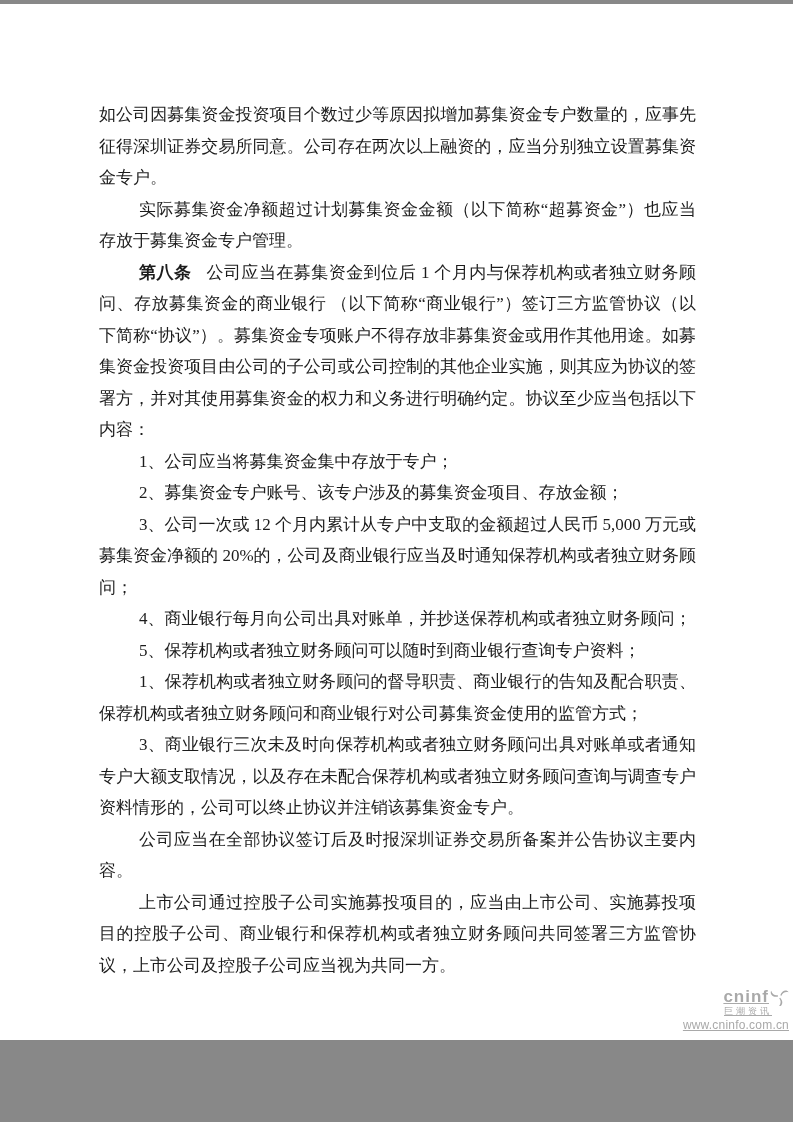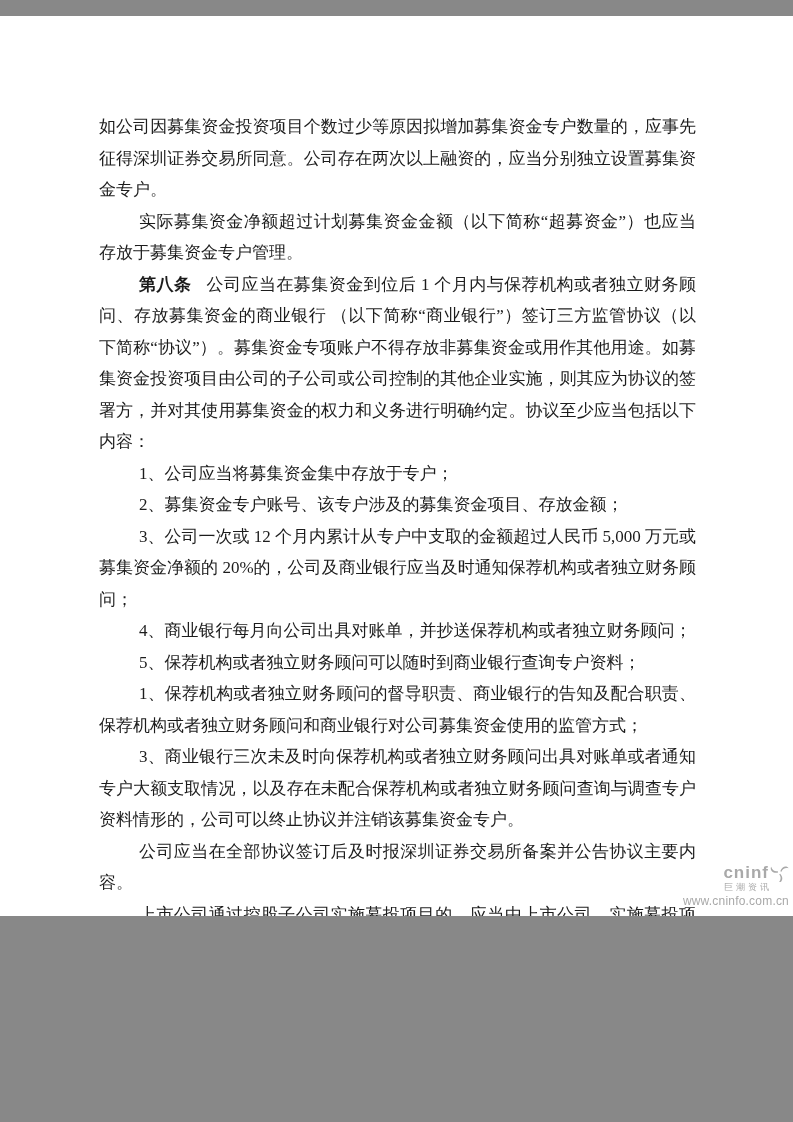--- a/index.html
+++ b/index.html
@@ -1,20 +1,20 @@
 <!DOCTYPE html>
 <html><head>
 <meta charset="utf-8">
 <style>
   html, body { margin: 0; padding: 0; background: #888; }
   .page {
     position: relative;
     width: 793px;
-    height: 900px;
-    margin: 16px auto;
+    height: 1036px;
+    margin: 4px auto;
     background: #ffffff;
     overflow: hidden;
     font-family: "Liberation Serif", "DejaVu Serif", serif;
     color: #1c1c1c;
   }
   .content {
     position: absolute;
     left: 99px;
     top: 0;
     width: 597px;
@@ -34,20 +34,21 @@
     margin-right: 15px;
   }
   .watermark {
     position: absolute;
     right: 4px;
     bottom: 9px;
     text-align: right;
     color: #a9a9a9;
     font-family: "Liberation Sans", "DejaVu Sans", sans-serif;
     line-height: 1;
+    text-decoration: underline;
   }
   .wm-row {
     display: flex;
     align-items: center;
     justify-content: flex-end;
     gap: 1px;
   }
   .wm-logo-text {
     font-weight: bold;
     font-size: 17px;

